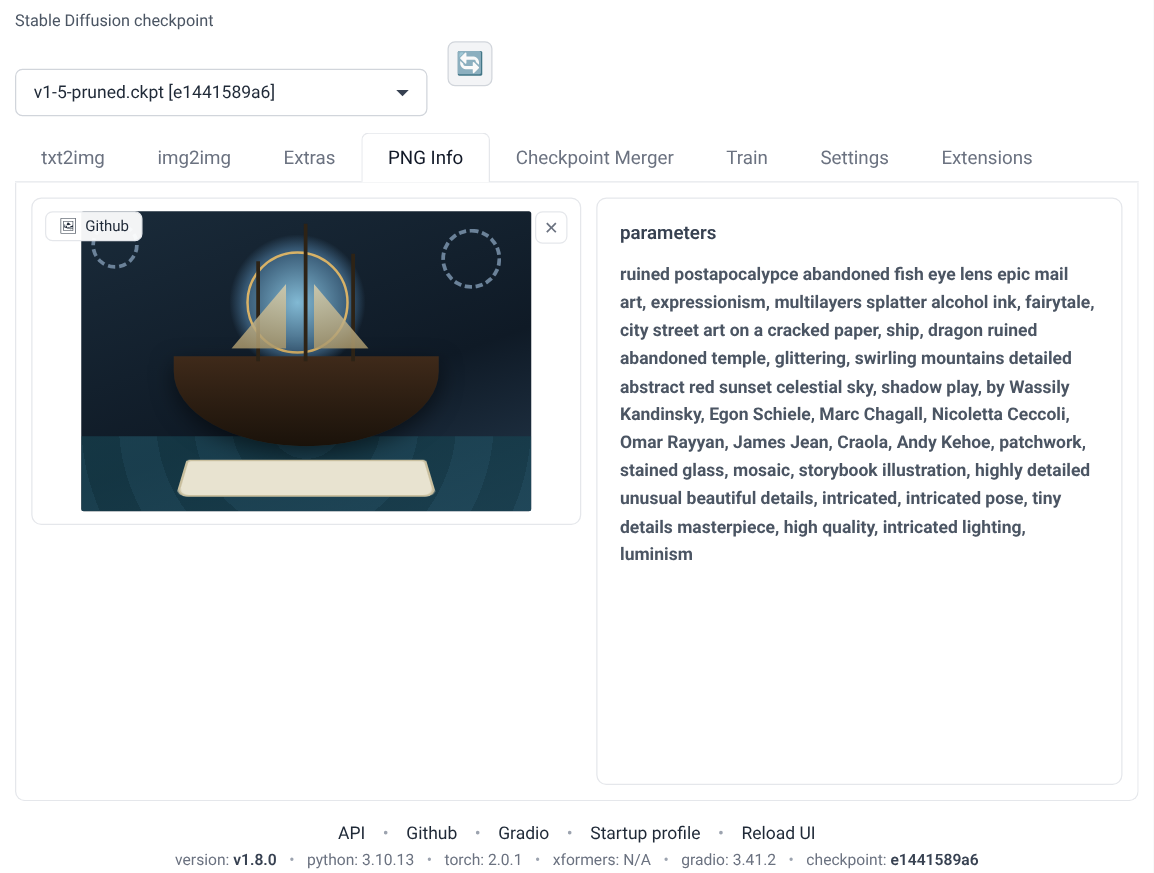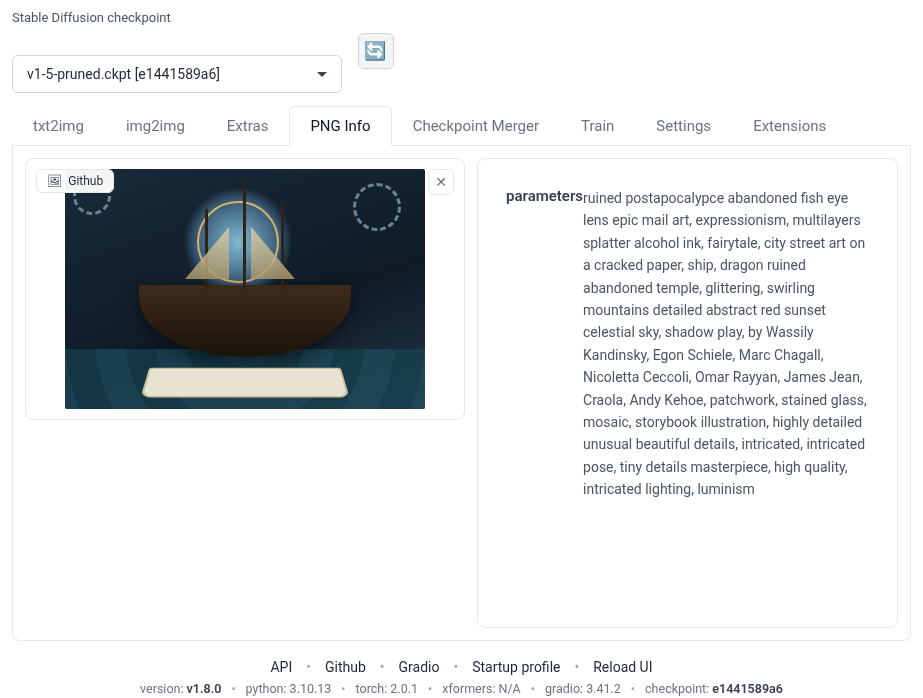--- a/index.html
+++ b/index.html
@@ -117,25 +117,25 @@
       position:absolute; left:0; right:0; bottom:0; height:60px;
       background: repeating-radial-gradient(circle at 50% -20%, #1e4d5e 0 30px, #16414f 30px 60px);
       opacity:0.7;
     }
     .book { position:absolute; bottom:4px; left:80px; width:200px; height:46px;
       background:#e8e3d0; border-radius:4px 4px 10px 10px; transform:perspective(400px) rotateX(50deg);
       box-shadow: inset 0 0 0 2px #c9bf9e;
     }
     .params-card {
       border: 1px solid #e5e7eb; border-radius: 8px;
-      padding: 28px; min-height: 470px;
-      display: flex; flex-direction: row;
+      padding: 18px; min-height: 470px;
+      display: flex; flex-direction: column;
     }
     .params-heading { font-size: 15px; font-weight: 600; margin-bottom: 14px; color: #374151; }
-    .params-text { color: #4b5563; line-height: 1.6; font-size: 14px; }
+    .params-text { color: #4b5563; line-height: 1.6; font-size: 14px; font-weight: bold; }
     .gen-params { margin-top: 2px; }
     .btn-grid {
       margin-top: auto; padding-top: 18px;
       display: grid; grid-template-columns: 1fr 1fr; gap: 12px;
     }
     .action-btn {
       border: 1px solid #e5e7eb; background: #f3f4f6;
       border-radius: 8px; padding: 14px 0;
       font-size: 15px; font-weight: 500; color: #374151;
       cursor: pointer; text-align: center;

